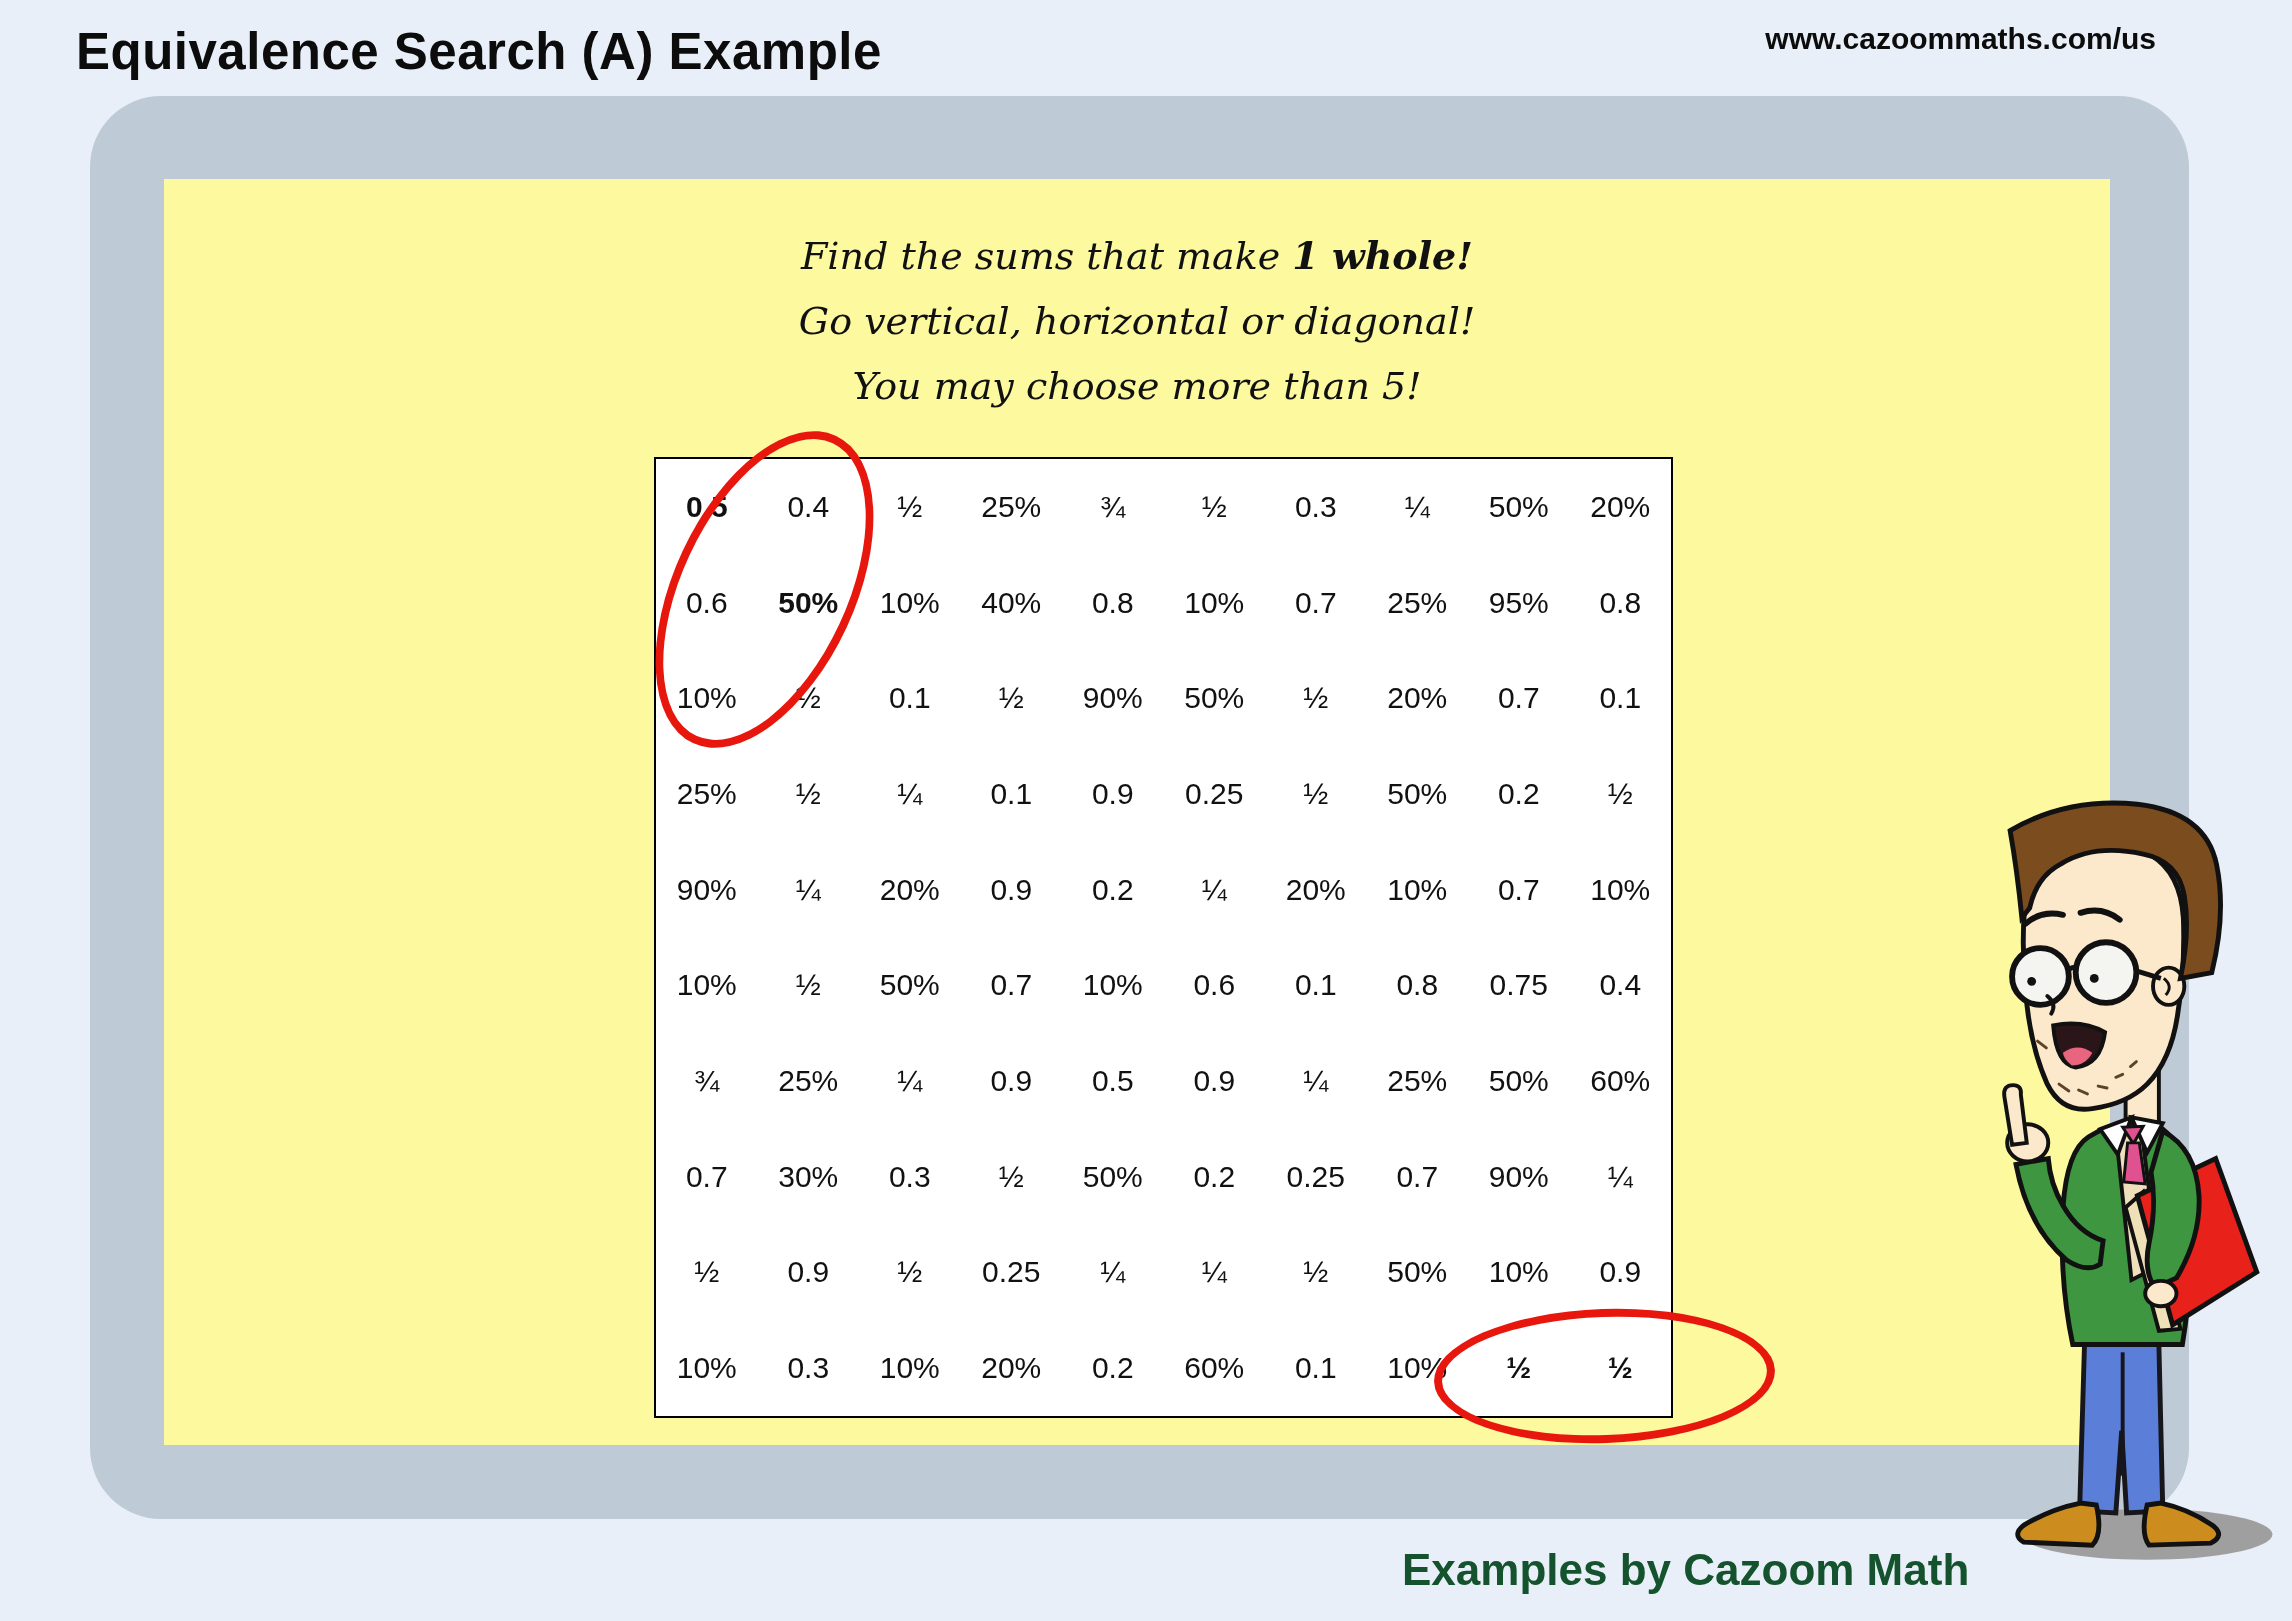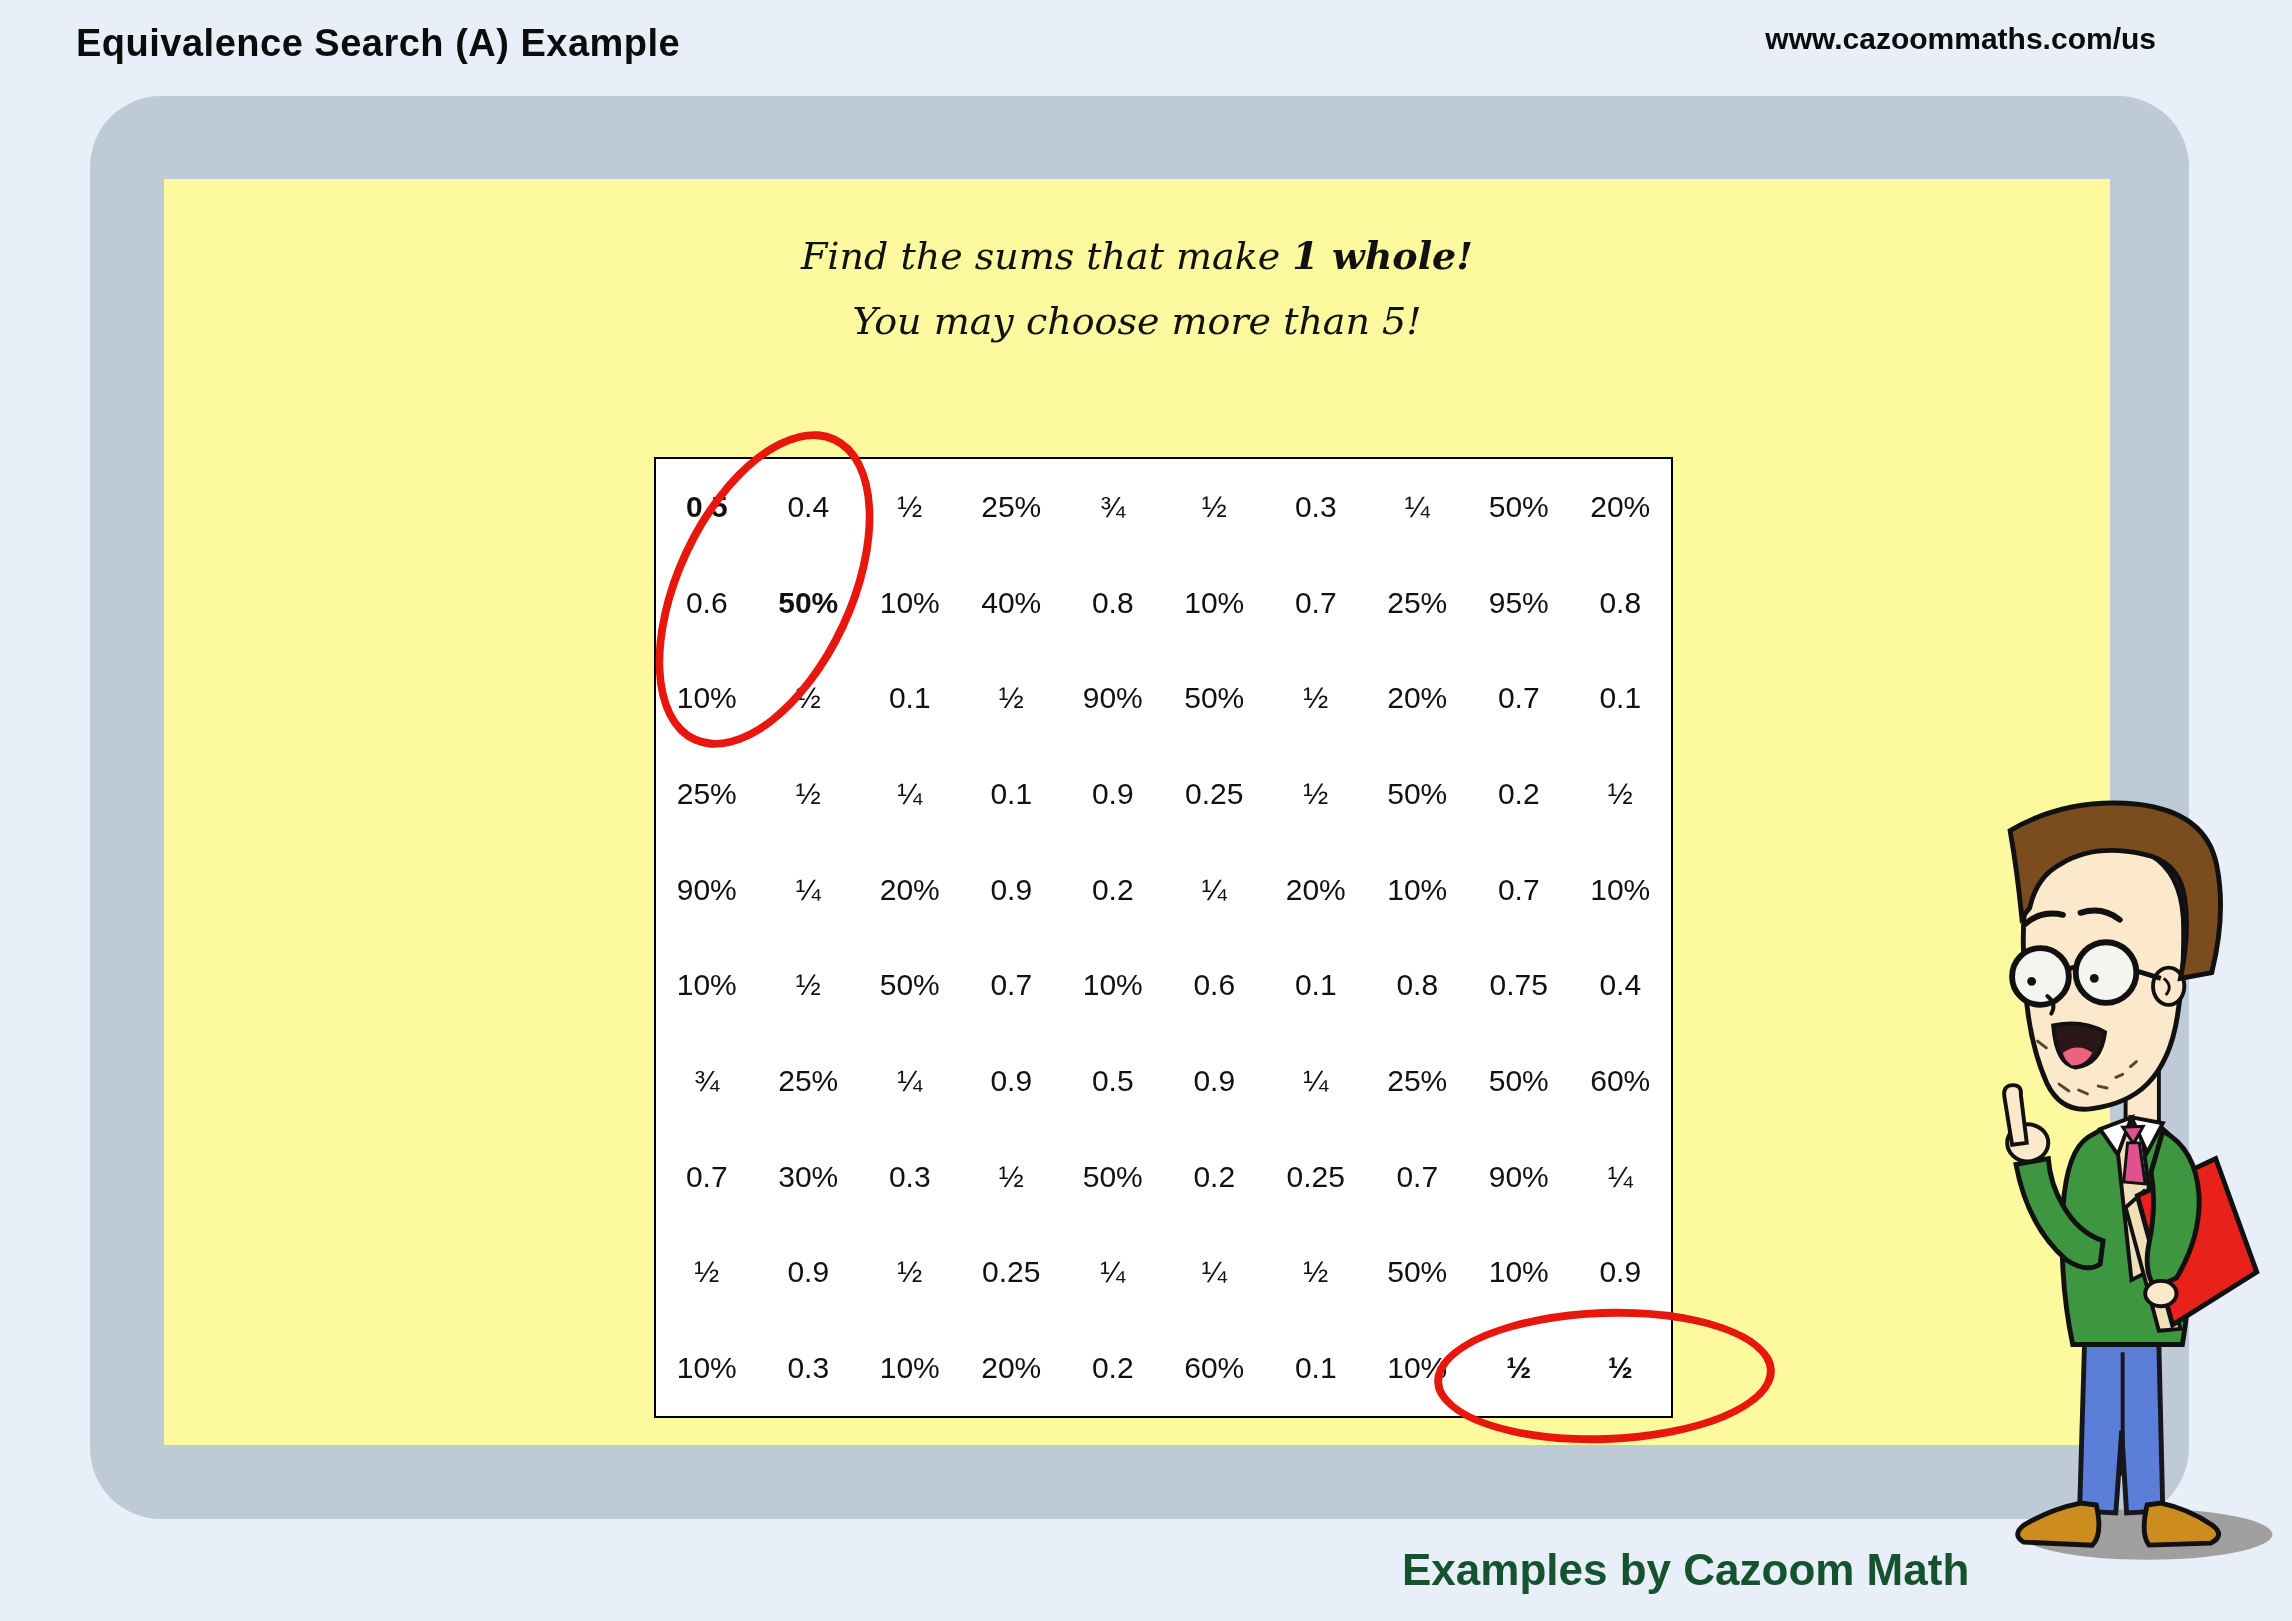--- a/index.html
+++ b/index.html
@@ -3,21 +3,21 @@
 <meta charset="utf-8">
 <style>
   html,body{margin:0;padding:0;}
   body{
     width:2293px;height:1621px;position:relative;overflow:hidden;
     background:#e9eff8;
     font-family:"Liberation Sans",sans-serif;
   }
   .abs{position:absolute;}
   .header-title{
-    left:76px;top:21.6px;font-size:38px;font-weight:bold;color:#0c0c0c;
+    left:76px;top:21.6px;font-size:51px;font-weight:bold;color:#0c0c0c;
     letter-spacing:0.5px;
   }
   .header-url{
     right:137px;top:21.6px;font-size:30px;font-weight:bold;color:#0c0c0c;
   }
   .frame{
     left:90px;top:96px;width:2099px;height:1423px;
     background:#becad5;border-radius:71px;
   }
   .board{
@@ -54,20 +54,21 @@
 <body>
 
 <div class="abs header-title">Equivalence Search (A) Example</div>
 <div class="abs header-url">www.cazoommaths.com/us</div>
 
 <div class="abs frame"></div>
 <div class="abs board"></div>
 
 <div class="abs instructions">
   <div><span>Find the sums that make </span><span class="bold">1 whole!</span></div>
+  <div>Go vertical, horizontal or diagonal!</div>
   <div>You may choose more than 5!</div>
 </div>
 
 <div class="abs grid" id="grid">
     <div class="cell bold">0.5</div>
     <div class="cell">0.4</div>
     <div class="cell">½</div>
     <div class="cell">25%</div>
     <div class="cell">¾</div>
     <div class="cell">½</div>

